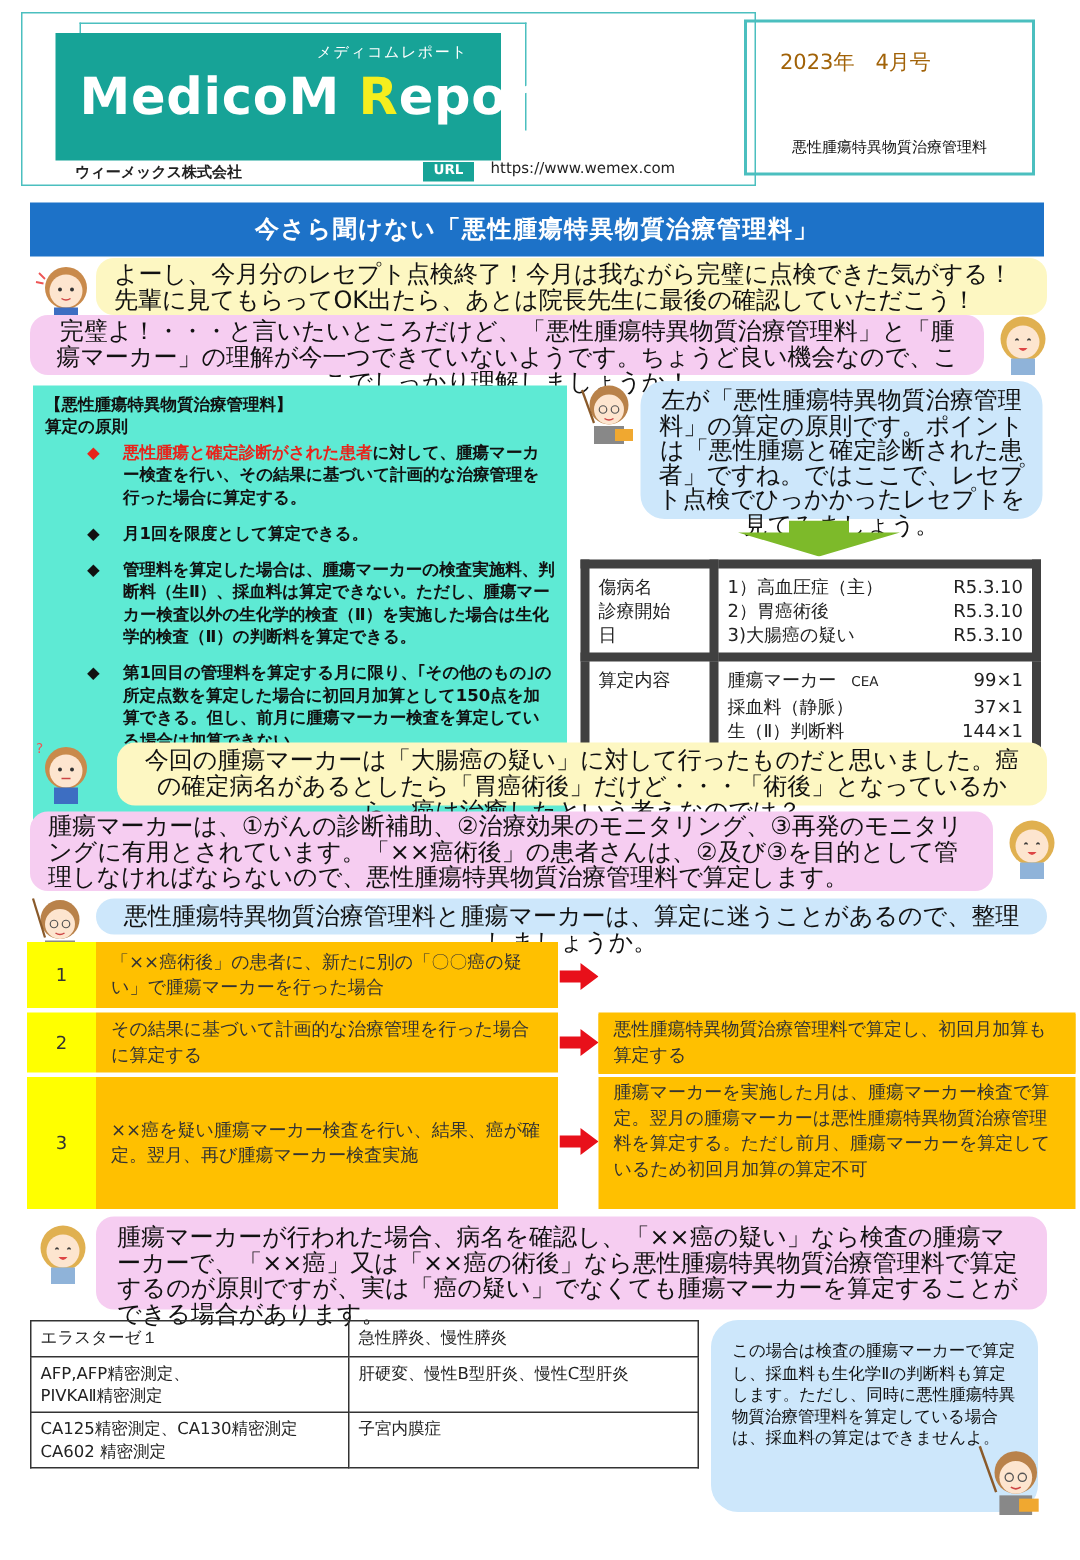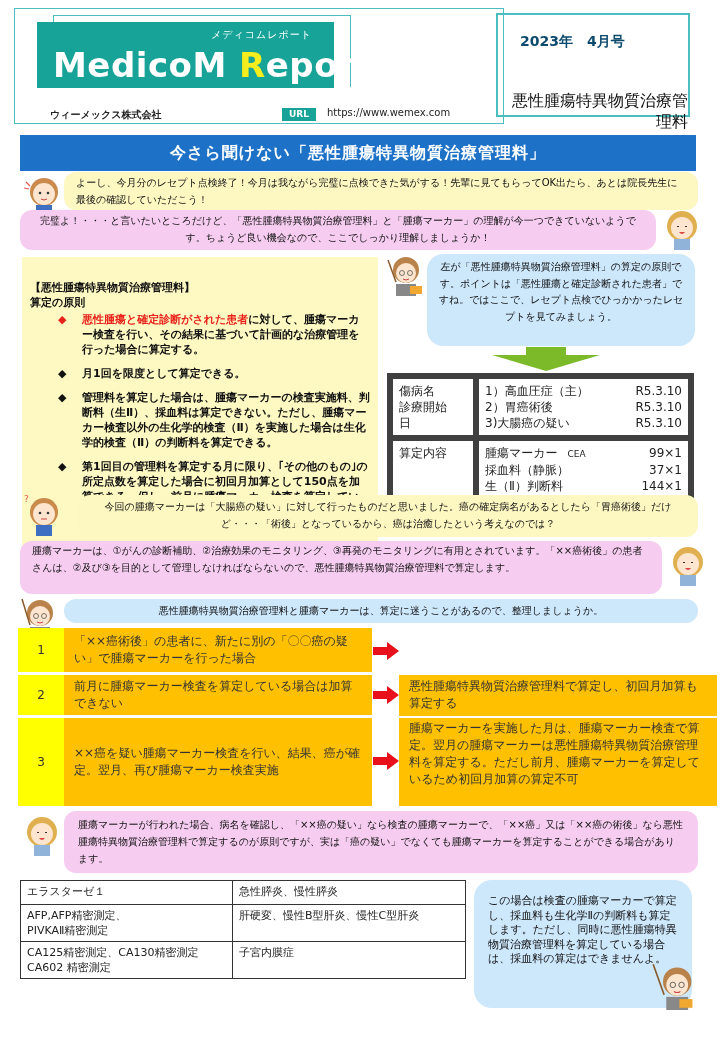--- a/index.html
+++ b/index.html
@@ -2,44 +2,44 @@
 <html><head>
 <meta charset="utf-8">
 <style>
   * { box-sizing: border-box; margin: 0; padding: 0; }
   html, body { width: 720px; height: 1040px; background: #ffffff; overflow: hidden; }
   body { font-family: "DejaVu Sans", "Liberation Sans", sans-serif; color: #111; position: relative; }
 
   
   .hdr-frame { position: absolute; left: 14px; top: 8px; width: 490px; height: 116px; border: 1px solid #4bbfbf; }
   .hdr-inner-line { position: absolute; left: 53px; top: 15px; width: 298px; height: 72px; border: 1px solid #4bbfbf; border-bottom: none; }
-  .banner { position: absolute; left: 37px; top: 22px; width: 297px; height: 66px; background: #17a397; }
+  .banner { position: absolute; left: 37px; top: 22px; width: 297px; height: 85px; background: #17a397; }
   .banner-kana { position: absolute; right: 22px; top: 6px; font-size: 10px; color: #ffffff; letter-spacing: 1px; }
   .banner-title { position: absolute; left: 16px; top: 23px; font-family: "DejaVu Sans", sans-serif; font-weight: bold; font-size: 34px; color: #ffffff; letter-spacing: 0.5px; white-space: nowrap; }
   .banner-title .r { color: #f5ee1e; }
   .company { position: absolute; left: 50px; top: 108px; font-size: 10px; font-weight: bold; color: #222; }
   .url-badge { position: absolute; left: 282px; top: 108px; background: #17a397; color: #fff; font-size: 9px; font-weight: bold; padding: 0 7px; height: 13px; line-height: 13px; }
   .url-text { position: absolute; left: 327px; top: 107px; font-size: 10px; color: #222; }
   .date-box { position: absolute; left: 496px; top: 13px; width: 194px; height: 104px; border: 2px solid #4bbfbf; }
-  .date-text { position: absolute; left: 22px; top: 18px; font-size: 14px; font-weight: bold; color: #0c4a6e; white-space: nowrap; }
-  .date-sub { position: absolute; left: 0; right: 0; top: 76px; text-align: right; font-size: 16px; color: #111; }
+  .date-text { position: absolute; left: 22px; top: 18px; font-size: 14px; font-weight: normal; color: #a16207; white-space: nowrap; }
+  .date-sub { position: absolute; left: 0; right: 0; top: 76px; text-align: center; font-size: 10px; color: #111; }
 
   
   .title-bar { position: absolute; left: 20px; top: 135px; width: 676px; height: 36px; background: #1d72c8; color: #fff; font-size: 16px; font-weight: bold; text-align: center; line-height: 36px; letter-spacing: 1px; }
 
   
-  .bubble { position: absolute; border-radius: 12px; font-size: 10px; line-height: 17px; color: #111; }
+  .bubble { position: absolute; border-radius: 12px; font-size: 16px; line-height: 17px; color: #111; }
   .b-yellow { background: #fdf7c2; }
   .b-pink { background: #f6cdf1; }
   .b-blue { background: #cde7fb; }
 
   .avatar { position: absolute; width: 44px; height: 44px; }
 
   
-  .rule-box { position: absolute; left: 22px; top: 257px; width: 356px; height: 298px; background: #fef9c3; padding: 23px 8px; }
+  .rule-box { position: absolute; left: 22px; top: 257px; width: 356px; height: 298px; background: #5eead4; padding: 5px 8px; }
   .rule-title { font-size: 11px; font-weight: bold; color: #111; }
   .rule-sub { font-size: 11px; font-weight: bold; color: #111; margin-bottom: 2px; }
   .rule-item { position: relative; padding-left: 52px; font-size: 11px; font-weight: bold; line-height: 15px; margin-bottom: 9px; color: #111; }
   .rule-item .dia { position: absolute; left: 28px; top: 0; font-size: 11px; }
   .rule-item .red { color: #e8231b; }
   .dia.red-d { color: #e8231b; }
 
   
   .receipt { position: absolute; left: 387px; top: 373px; width: 307px; border-collapse: collapse; font-size: 12px; font-family: "DejaVu Sans", sans-serif; }
   .receipt td { border: 6px solid #404040; vertical-align: top; padding: 4px 6px; line-height: 16px; color: #222; }
@@ -224,21 +224,21 @@
   <div class="num-cell">1</div>
   <div class="q-cell">「××癌術後」の患者に、新たに別の「〇〇癌の疑い」で腫瘍マーカーを行った場合</div>
   <svg class="arrow" style="top:14px;" viewBox="0 0 26 18">
       <path d="M0 5 H14 V0 L26 9 L14 18 V13 H0 Z" fill="#e8101a"></path>
     </svg>
   <div class="a-cell" style="height:40px;margin-top:48px;">悪性腫瘍特異物質治療管理料で算定する</div>
 </div>
 
 <div class="orow" style="top:675px;height:40px;width:700px;">
   <div class="num-cell">2</div>
-  <div class="q-cell">前月に腫瘍マーカー検査を算定している場合は加算できない</div>
+  <div class="q-cell">その結果に基づいて計画的な治療管理を行った場合に算定する</div>
   <svg class="arrow" style="top:11px;" viewBox="0 0 26 18">
       <path d="M0 5 H14 V0 L26 9 L14 18 V13 H0 Z" fill="#e8101a"></path>
     </svg>
   <div class="a-cell">悪性腫瘍特異物質治療管理料で算定し、初回月加算も算定する</div>
 </div>
 
 <div class="orow" style="top:718px;height:88px;width:700px;">
   <div class="num-cell">3</div>
   <div class="q-cell" style="">××癌を疑い腫瘍マーカー検査を行い、結果、癌が確定。翌月、再び腫瘍マーカー検査実施</div>
   <svg class="arrow" style="top:34px;" viewBox="0 0 26 18">

